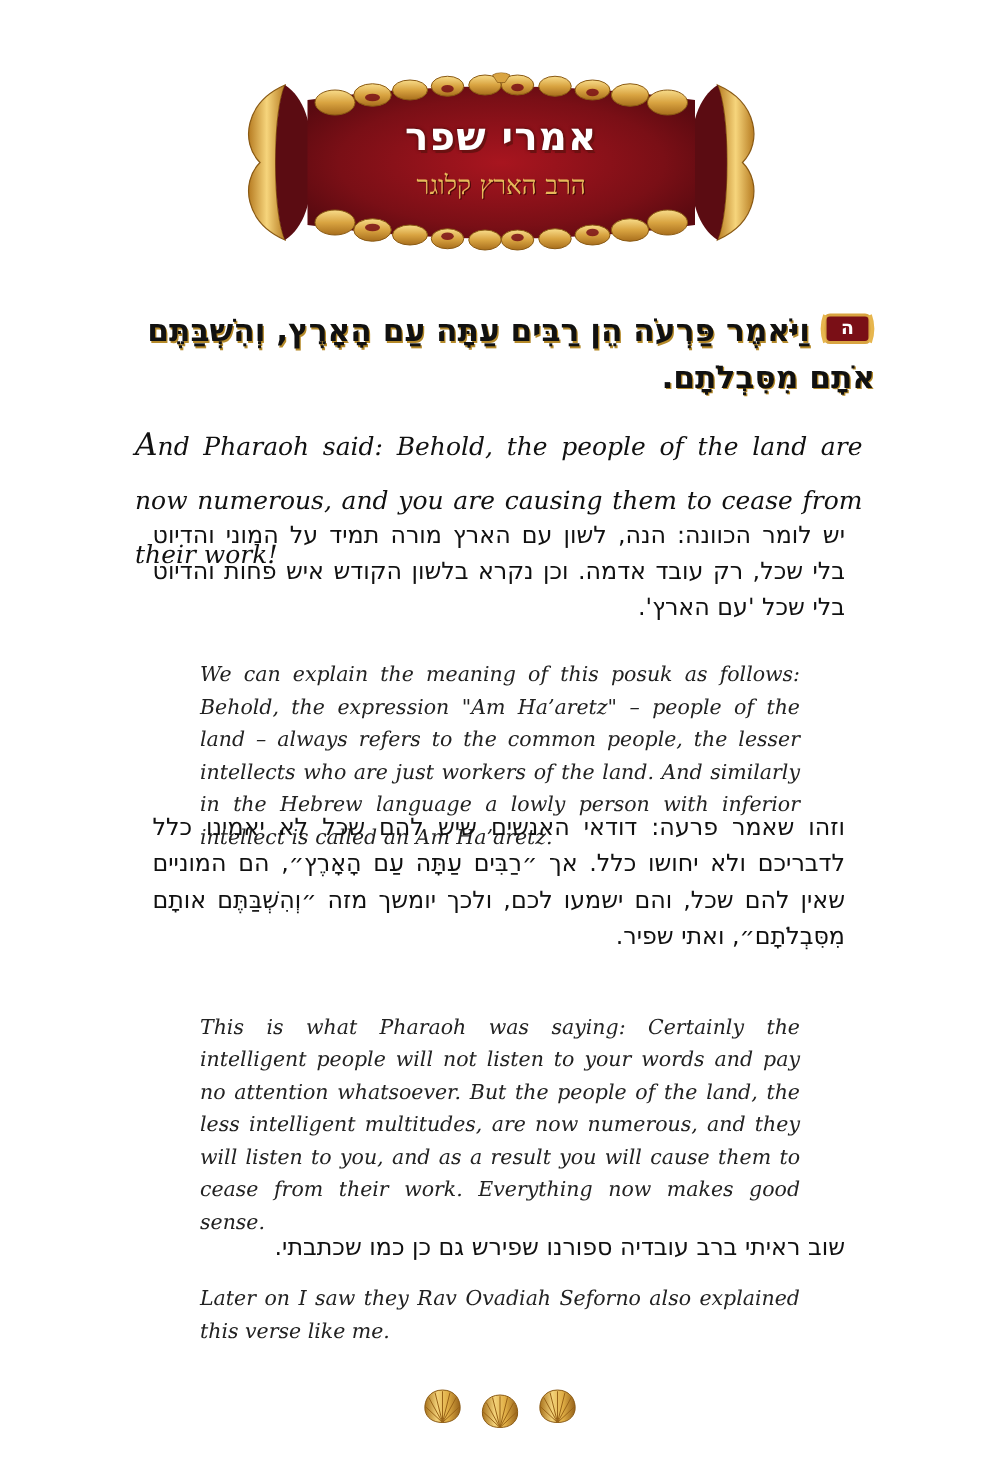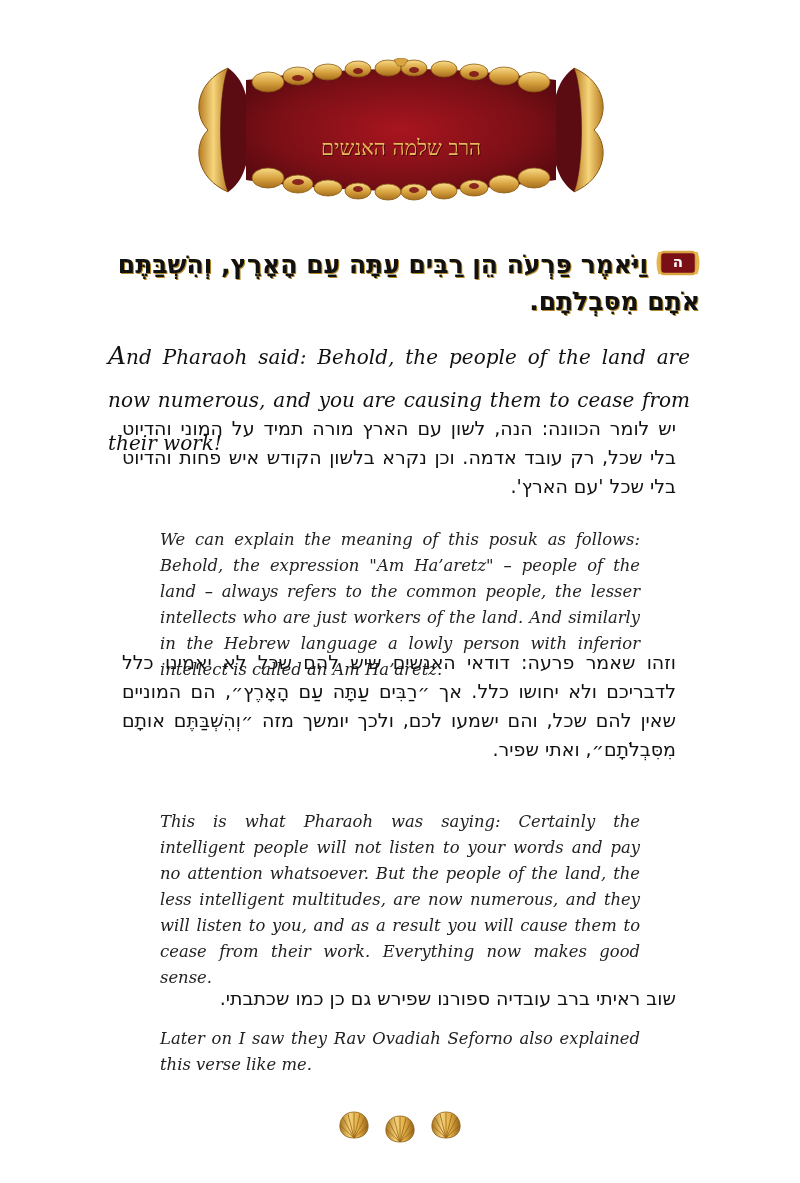--- a/index.html
+++ b/index.html
@@ -210,21 +210,22 @@
       <ellipse cx="226" cy="12" rx="5" ry="3"></ellipse>
       <ellipse cx="286" cy="16" rx="5" ry="3"></ellipse>
       <ellipse cx="110" cy="124" rx="6" ry="3"></ellipse>
       <ellipse cx="170" cy="131" rx="5" ry="3"></ellipse>
       <ellipse cx="226" cy="132" rx="5" ry="3"></ellipse>
       <ellipse cx="286" cy="128" rx="5" ry="3"></ellipse>
     </g>
 
     <path d="M206 2 Q213 -2 220 2 L216 8 L210 8 Z" fill="#d9a441" stroke="#8a5a14" stroke-width="0.6"></path>
   </svg>
-  <div class="banner-subtitle">הרב שלמה האנשים</div>
+  <div class="banner-title">אמרי שפר</div>
+  <div class="banner-subtitle">הרב הארץ קלוגר</div>
 </div>
 
 <div class="verse">
   <span class="verse-badge">
     <svg width="44" height="28" viewBox="0 0 44 28">
       <rect x="4" y="3" width="36" height="22" rx="4" fill="#7a0f16" stroke="#d9a441" stroke-width="2.5"></rect>
       <path d="M4 3 Q0 14 4 25" fill="none" stroke="#e7b64e" stroke-width="3"></path>
       <path d="M40 3 Q44 14 40 25" fill="none" stroke="#e7b64e" stroke-width="3"></path>
     </svg>
     <span>ה</span>

